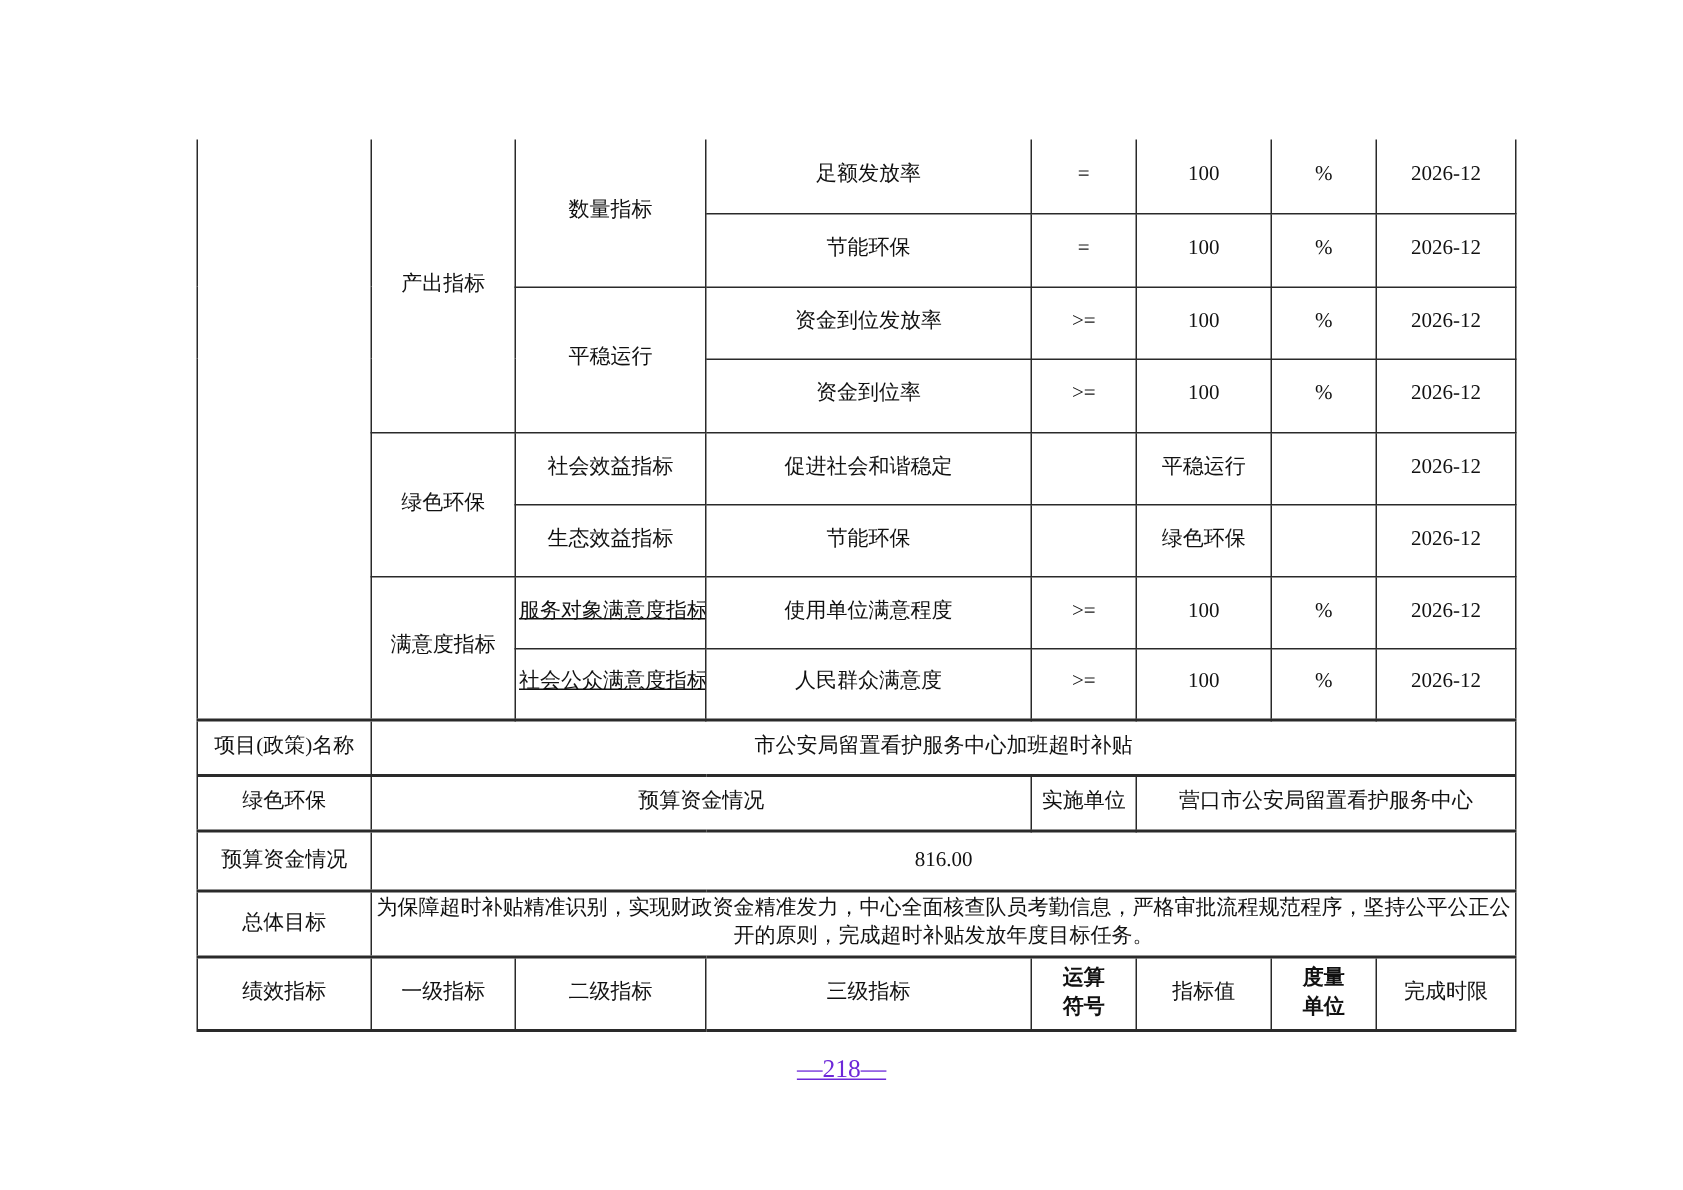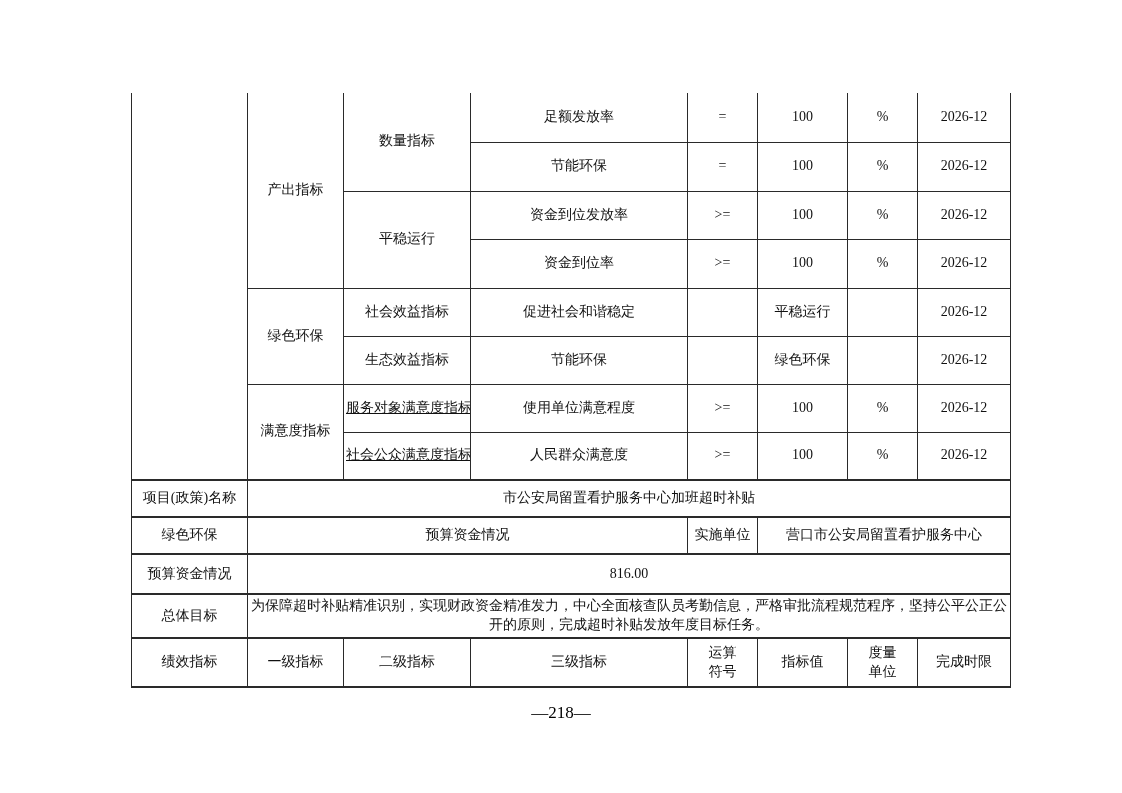--- a/index.html
+++ b/index.html
@@ -27,32 +27,33 @@
     text-align: center;
     vertical-align: middle;
     padding: 1px 2px;
     overflow: hidden;
   }
   
   tr.r1 > td { border-top: none; }
   
   tr.b2 > td { border-top-width: 2px; }
   tr.last > td { border-bottom-width: 2px; }
-  td.pre { white-space: pre-line; }
+  td.pre { white-space: pre-line; font-weight: bold; }
   td.nowrap { white-space: nowrap; padding-left: 0; padding-right: 0; text-decoration: underline; }
   td.right-val { text-align: right; padding-right: 3px; }
   td.goal-cell { padding: 2px 8px; line-height: 20px; margin-top: 20px; }
   .page-number {
     position: absolute;
     left: 0;
     top: 703px;
     width: 100%;
     text-align: center;
     font-size: 17px;
-    color: #000000;
+    color: #6d28d9;
+    text-decoration: underline;
   }
 </style>
 </head>
 <body>
 
 <div class="page">
 
   <table class="perf">
     <colgroup>
       <col style="width:116px">

